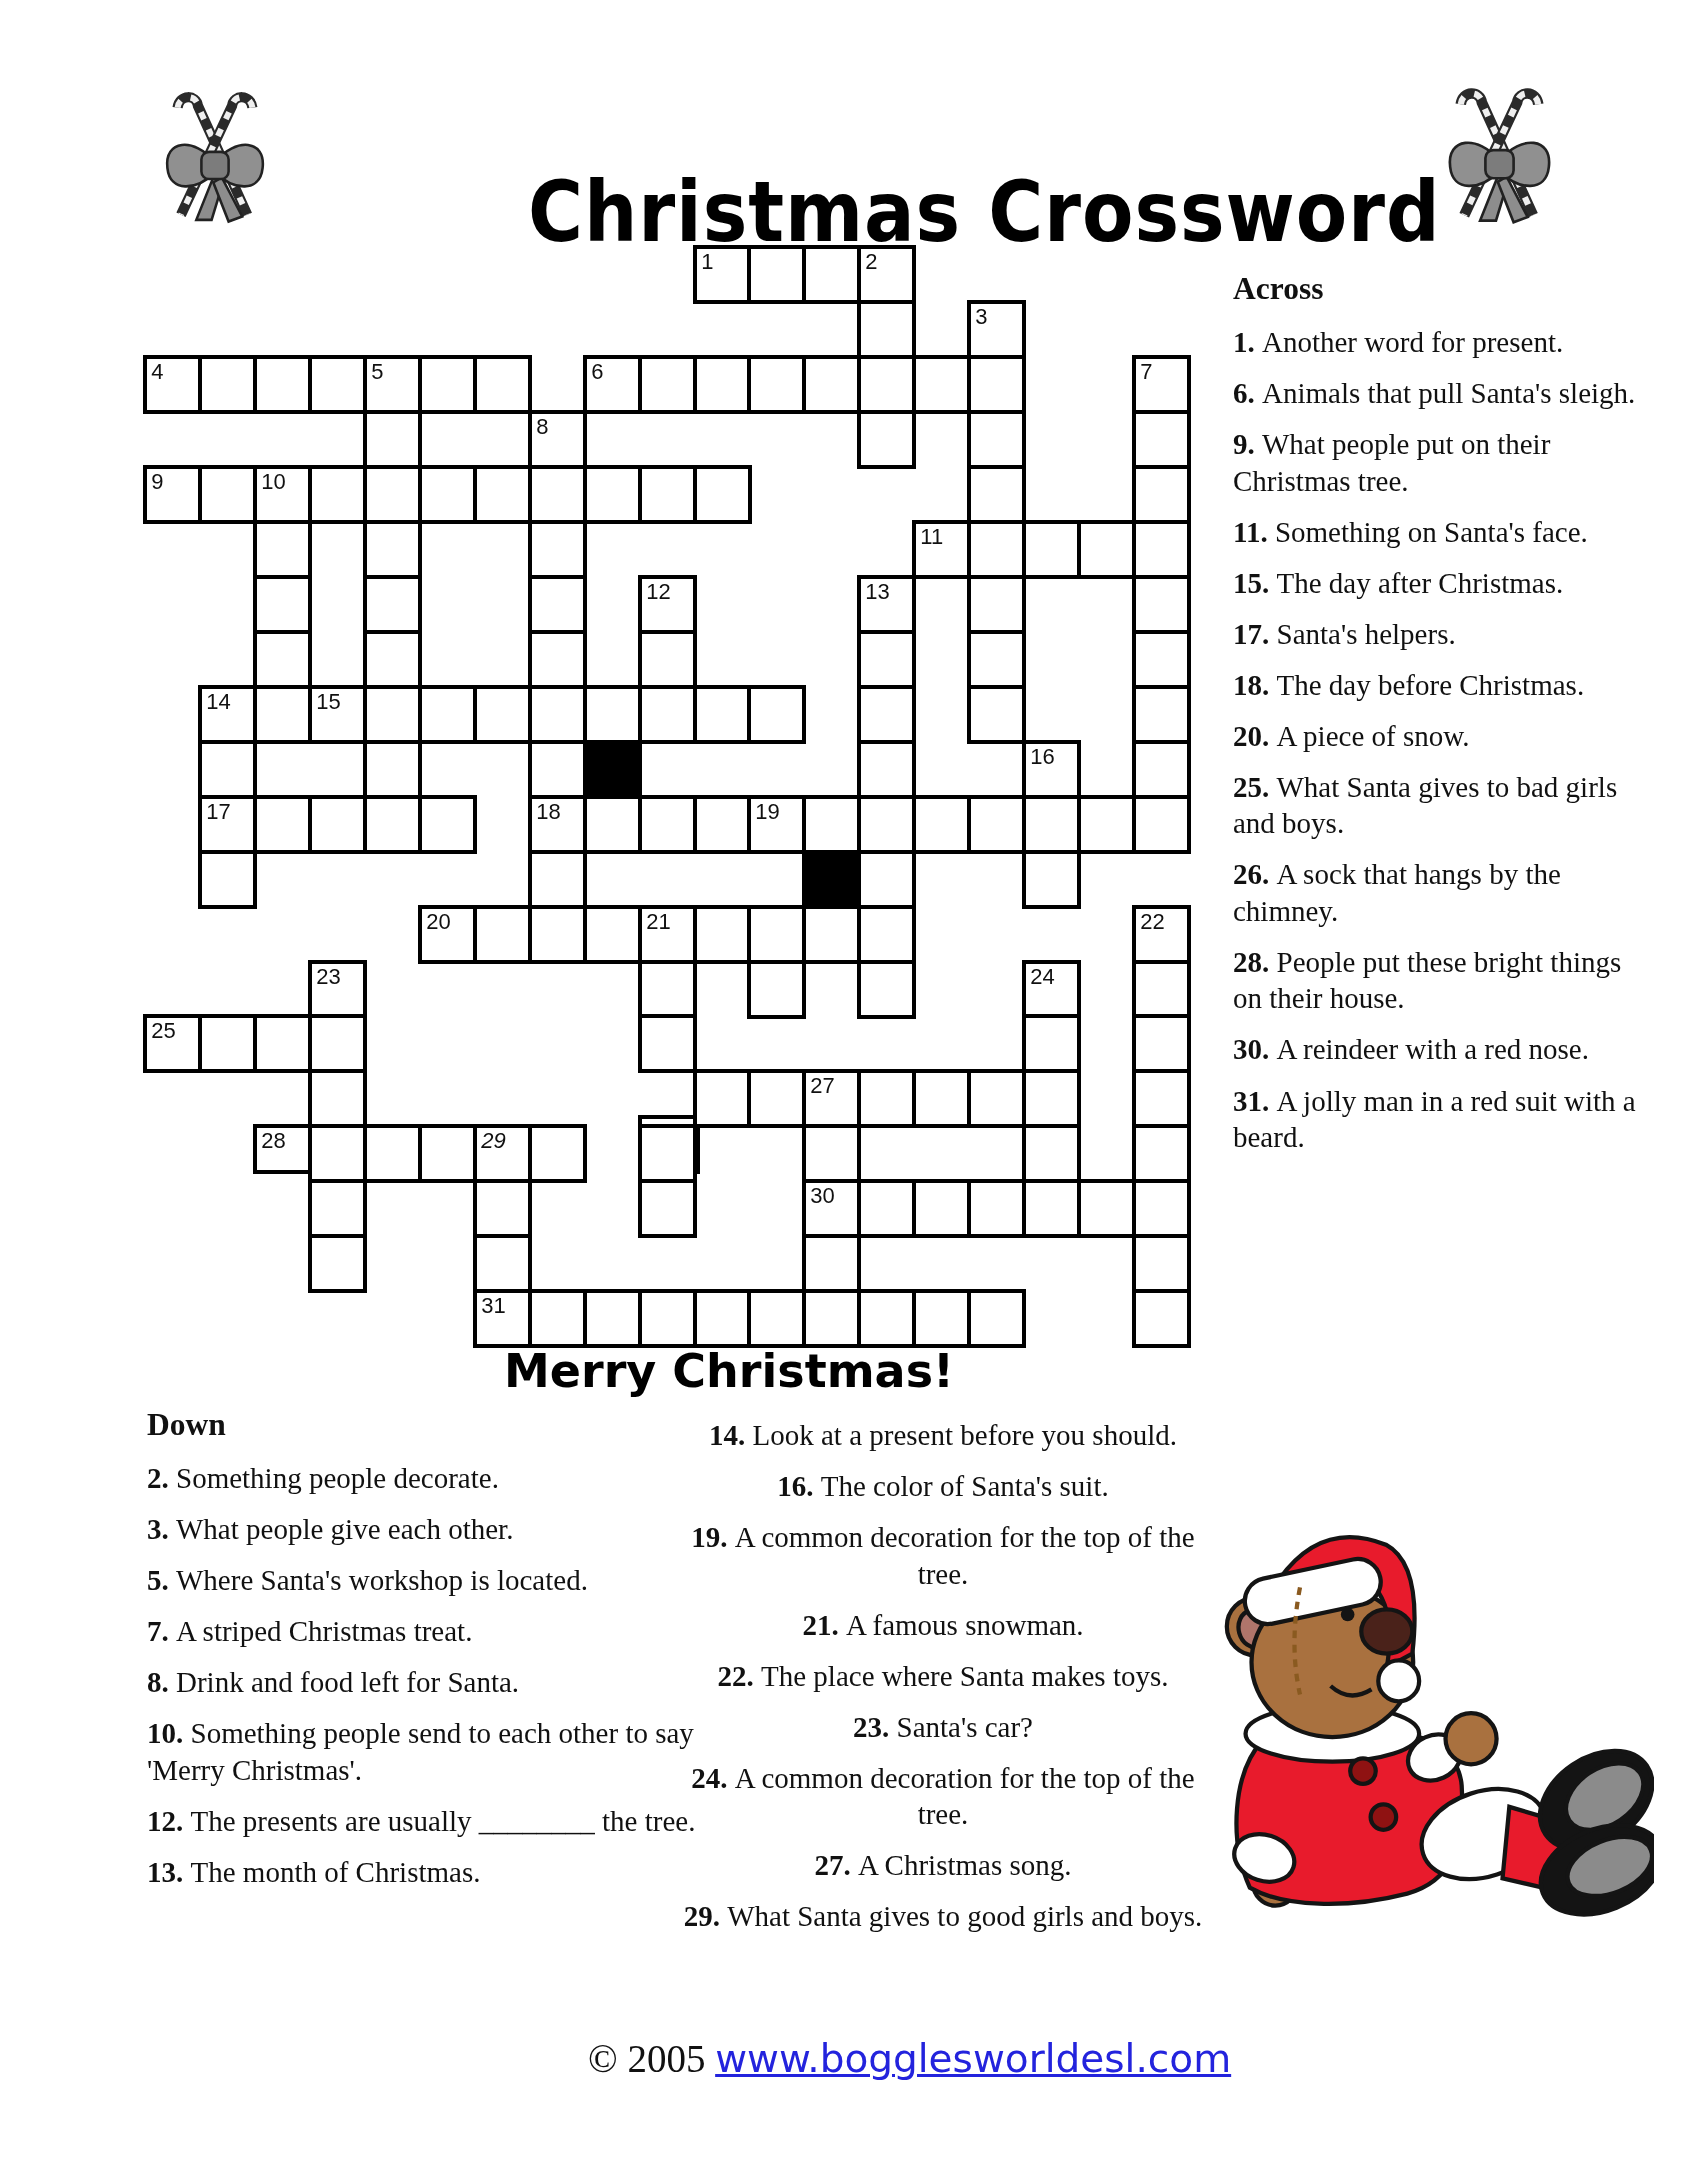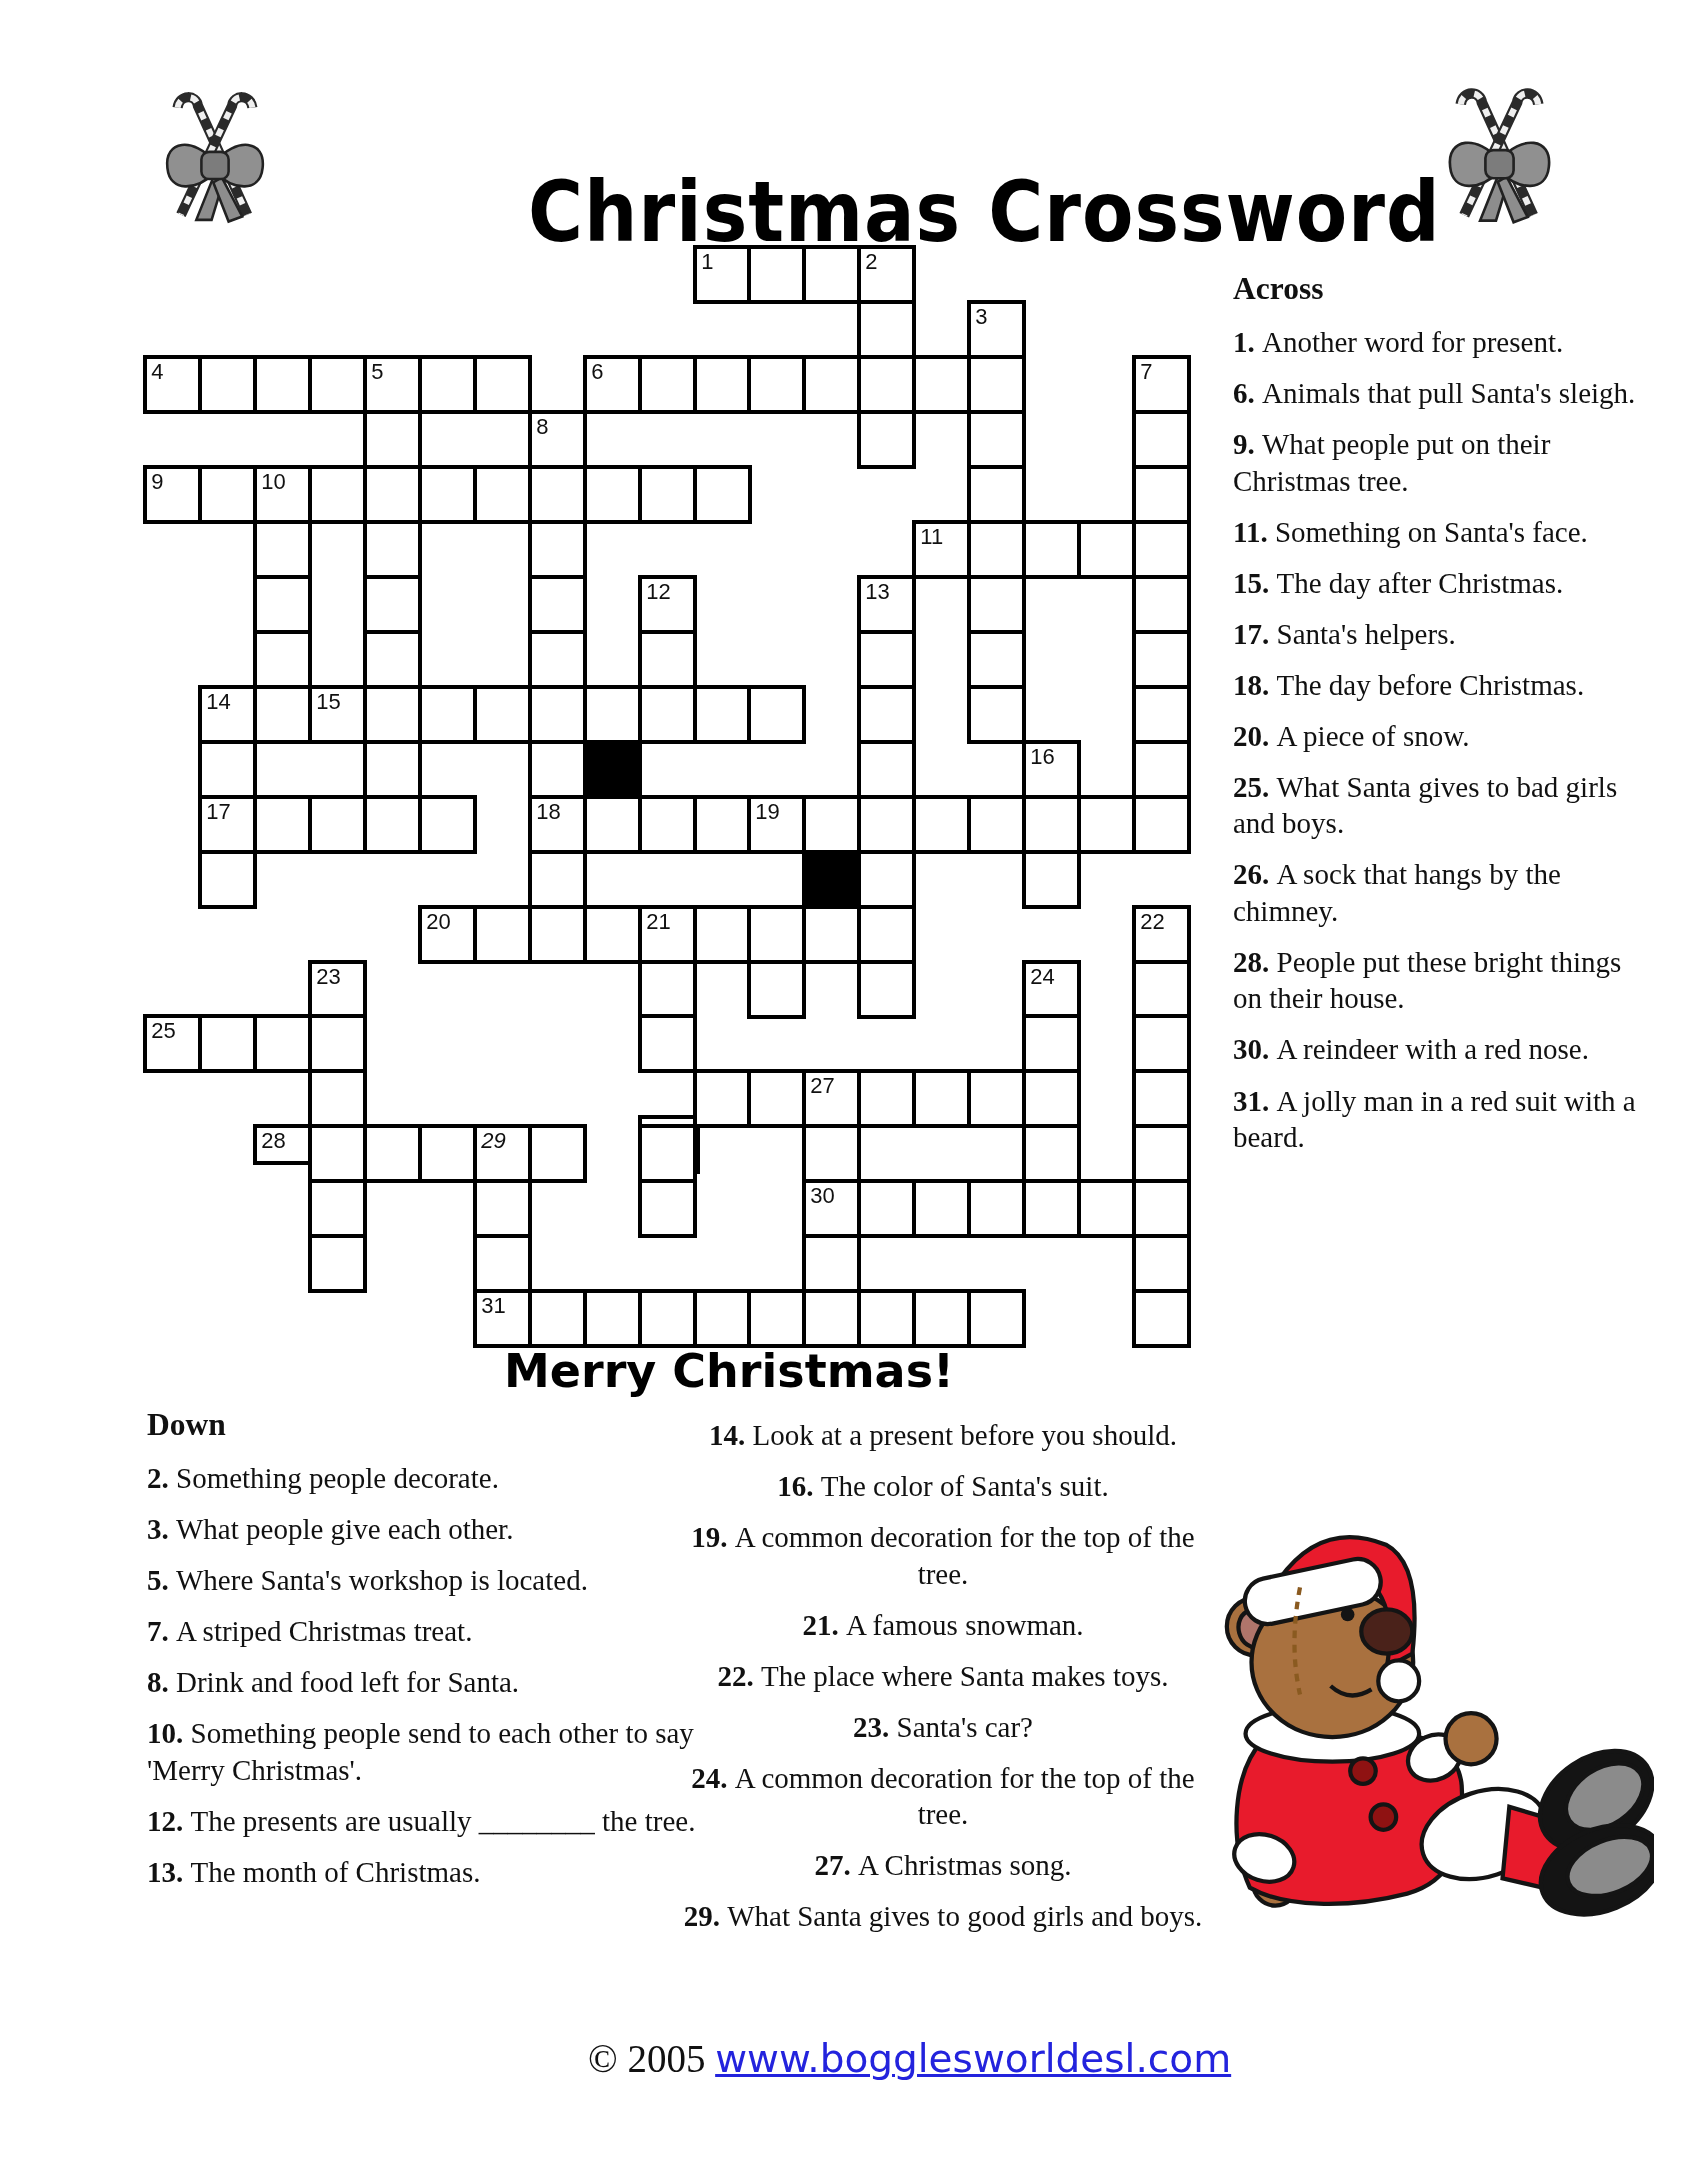--- a/index.html
+++ b/index.html
@@ -261,21 +261,21 @@
     <div class="cell" style="left: 693px; top: 1069px; width: 59px; height: 59px;"></div>
     <div class="cell" style="left: 747px; top: 1069px; width: 59px; height: 59px;"></div>
     <div class="cell" style="left: 802px; top: 1069px; width: 59px; height: 59px;">
       <span class="cellnum">27</span>
     </div>
     <div class="cell" style="left: 857px; top: 1069px; width: 59px; height: 59px;"></div>
     <div class="cell" style="left: 912px; top: 1069px; width: 59px; height: 59px;"></div>
     <div class="cell" style="left: 967px; top: 1069px; width: 59px; height: 59px;"></div>
     <div class="cell" style="left: 1022px; top: 1069px; width: 59px; height: 59px;"></div>
     <div class="cell" style="left: 1132px; top: 1069px; width: 59px; height: 59px;"></div>
-    <div class="cell" style="left: 253px; top: 1124px; width: 59px; height: 41px;">
+    <div class="cell" style="left: 253px; top: 1124px; width: 59px; height: 50px;">
       <span class="cellnum">28</span>
     </div>
     <div class="cell" style="left: 308px; top: 1124px; width: 59px; height: 59px;"></div>
     <div class="cell" style="left: 363px; top: 1124px; width: 59px; height: 59px;"></div>
     <div class="cell" style="left: 418px; top: 1124px; width: 59px; height: 59px;"></div>
     <div class="cell" style="left: 473px; top: 1124px; width: 59px; height: 59px; font-style: italic;">
       <span class="cellnum">29</span>
     </div>
     <div class="cell" style="left: 528px; top: 1124px; width: 59px; height: 59px;"></div>
     <div class="cell" style="left: 638px; top: 1124px; width: 59px; height: 59px;"></div>

